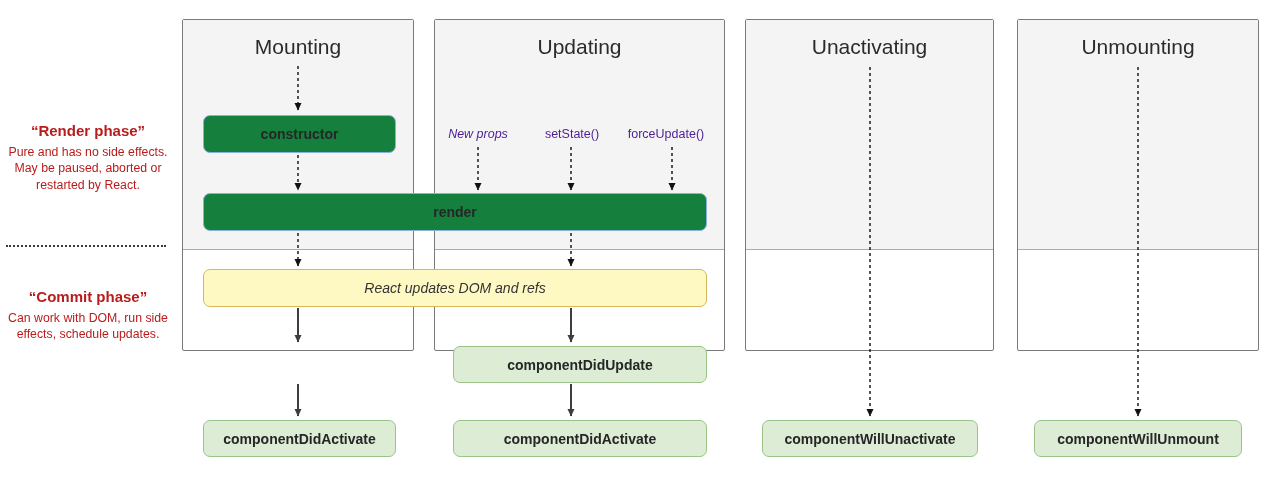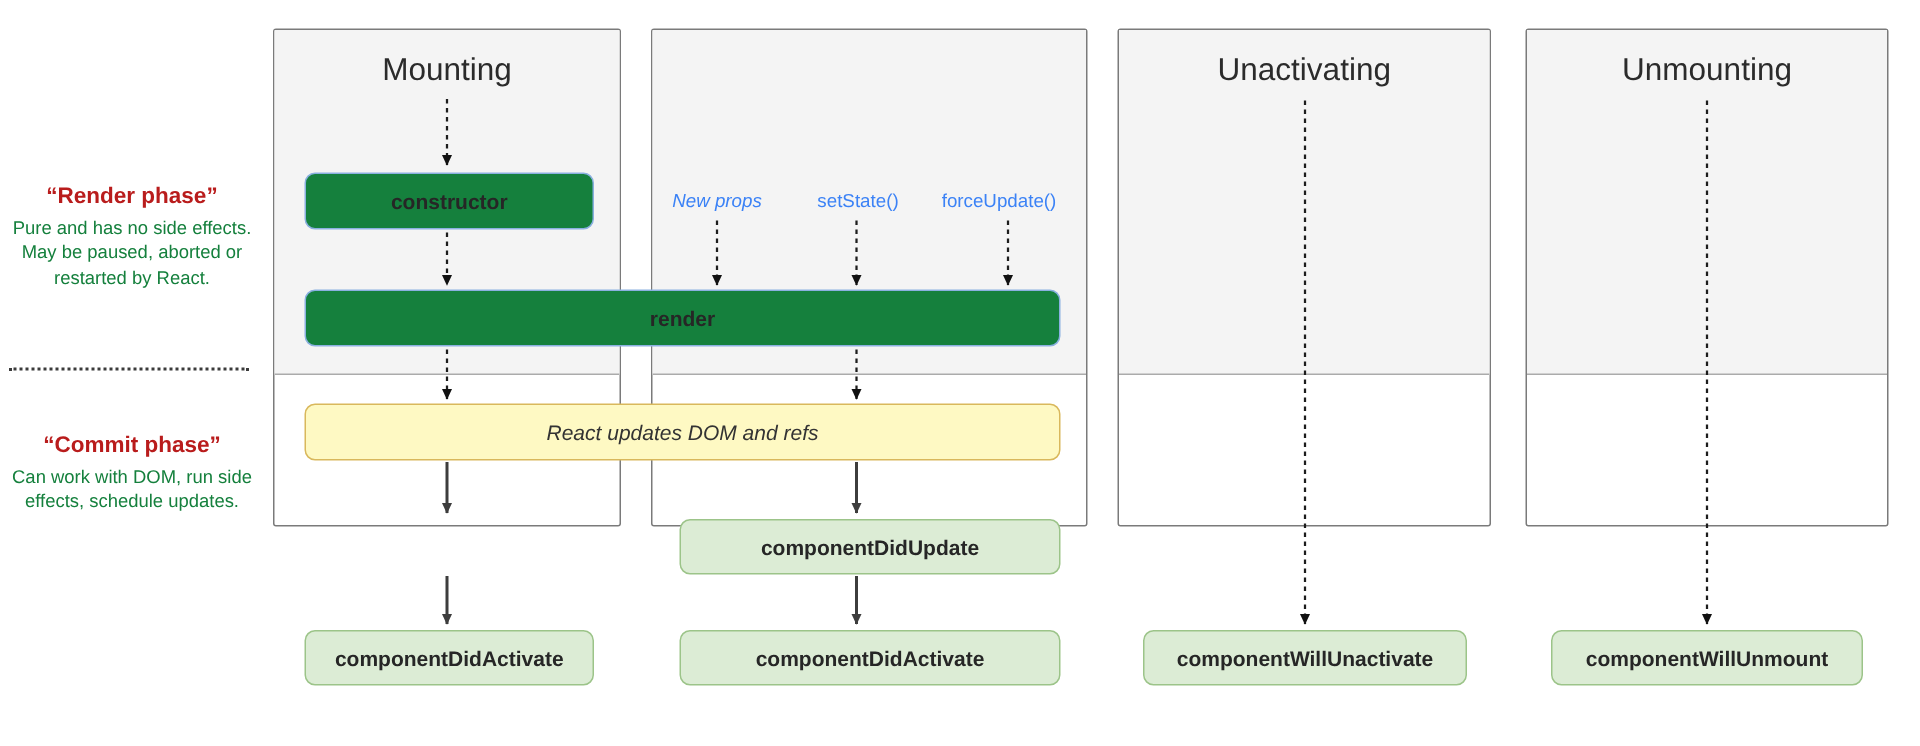--- a/index.html
+++ b/index.html
@@ -16,38 +16,38 @@
     position:absolute;left:0;right:0;top:0;height:229px;
     background:#f4f4f4;border-bottom:1px solid #ababab;
   }
   .col-title{
     position:relative;z-index:2;text-align:center;margin:15px 0 0 0;
     font-size:21px;font-weight:400;color:#2b2b2b;
   }
   
   .side-block{position:absolute;left:4px;width:168px;text-align:center;z-index:2;}
   .side-title{font-size:15px;font-weight:bold;color:#b91c1c;}
-  .side-desc{margin-top:5px;font-size:12.3px;line-height:1.33;color:#15803d;}
+  .side-desc{margin-top:5px;font-size:12.3px;line-height:1.33;color:#b91c1c;}
   .divider{position:absolute;left:6px;top:245px;width:160px;height:0;
     border-top:2px dotted #3b3b3b;z-index:2;}
   
   .box{
     position:absolute;z-index:3;box-sizing:border-box;
     display:flex;align-items:center;justify-content:center;
     border-radius:7px;font-size:14px;font-weight:bold;color:#262626;
     white-space:nowrap;
   }
   .box.blue{background:#15803d;border:1.5px solid #8ab0e0;}
   .box.yellow{background:#fef9c3;border:1.5px solid #d9b85c;
     font-style:italic;font-weight:500;color:#333333;}
   .box.green{background:#dcecd5;border:1.5px solid #9cc489;}
   
   .trigger{
     position:absolute;top:127px;transform:translateX(-50%);z-index:2;
-    font-size:12.5px;color:#3b82f6;white-space:nowrap;
+    font-size:12.5px;color:#4c1d95;white-space:nowrap;
   }
   .trigger.italic{font-style:italic;}
   
   .arrows{position:absolute;left:0;top:0;z-index:2;pointer-events:none;}
   .dash{stroke:#1c1c1c;stroke-width:1.5;stroke-dasharray:3 3;}
   .solid{stroke:#3d3d3d;stroke-width:2;}
 </style>
 </head>
 <body>
 
@@ -62,20 +62,21 @@
     <div class="side-title">“Commit phase”</div>
     <div class="side-desc">Can work with DOM, run side effects, schedule updates.</div>
   </div>
 
   <div class="column" style="left:182px;width:232px;">
     <div class="render-zone"></div>
     <div class="col-title">Mounting</div>
   </div>
   <div class="column" style="left:434px;width:291px;">
     <div class="render-zone"></div>
+    <div class="col-title">Updating</div>
   </div>
   <div class="column" style="left:745px;width:249px;">
     <div class="render-zone"></div>
     <div class="col-title">Unactivating</div>
   </div>
   <div class="column" style="left:1017px;width:242px;">
     <div class="render-zone"></div>
     <div class="col-title">Unmounting</div>
   </div>
 

